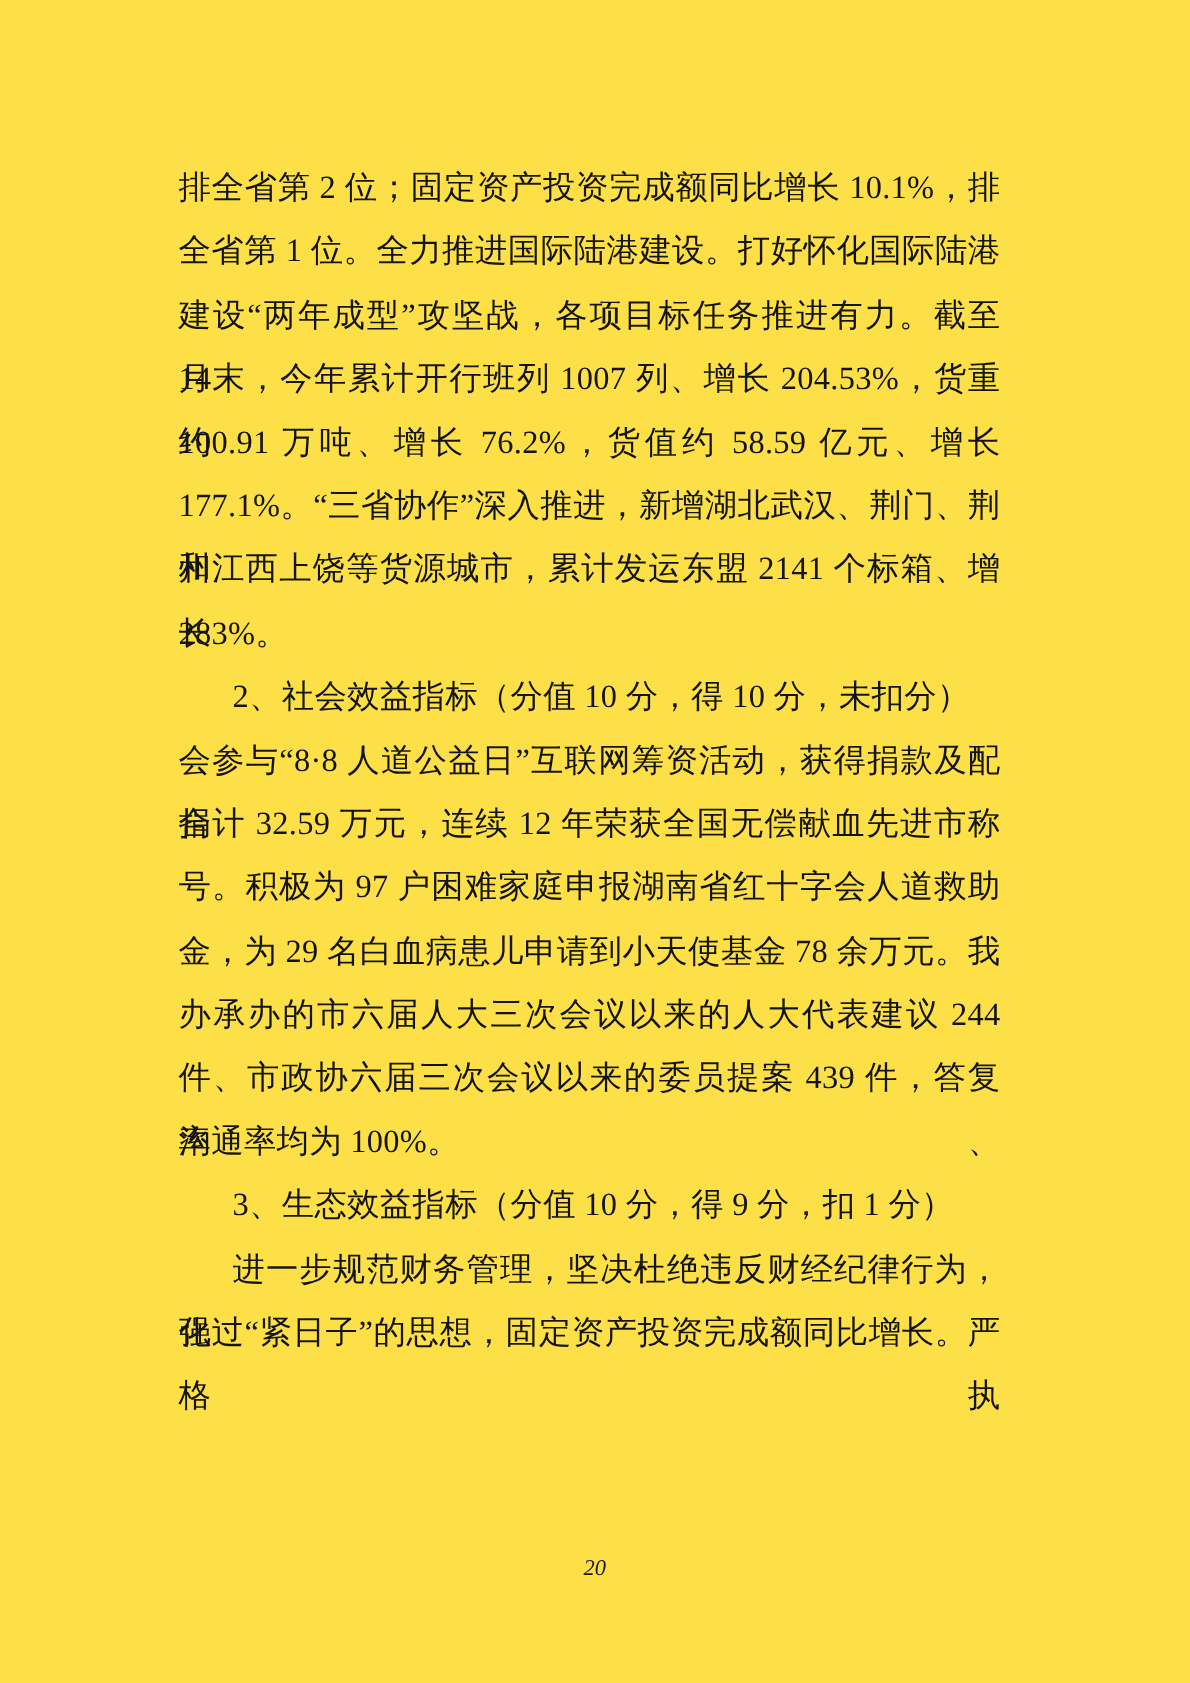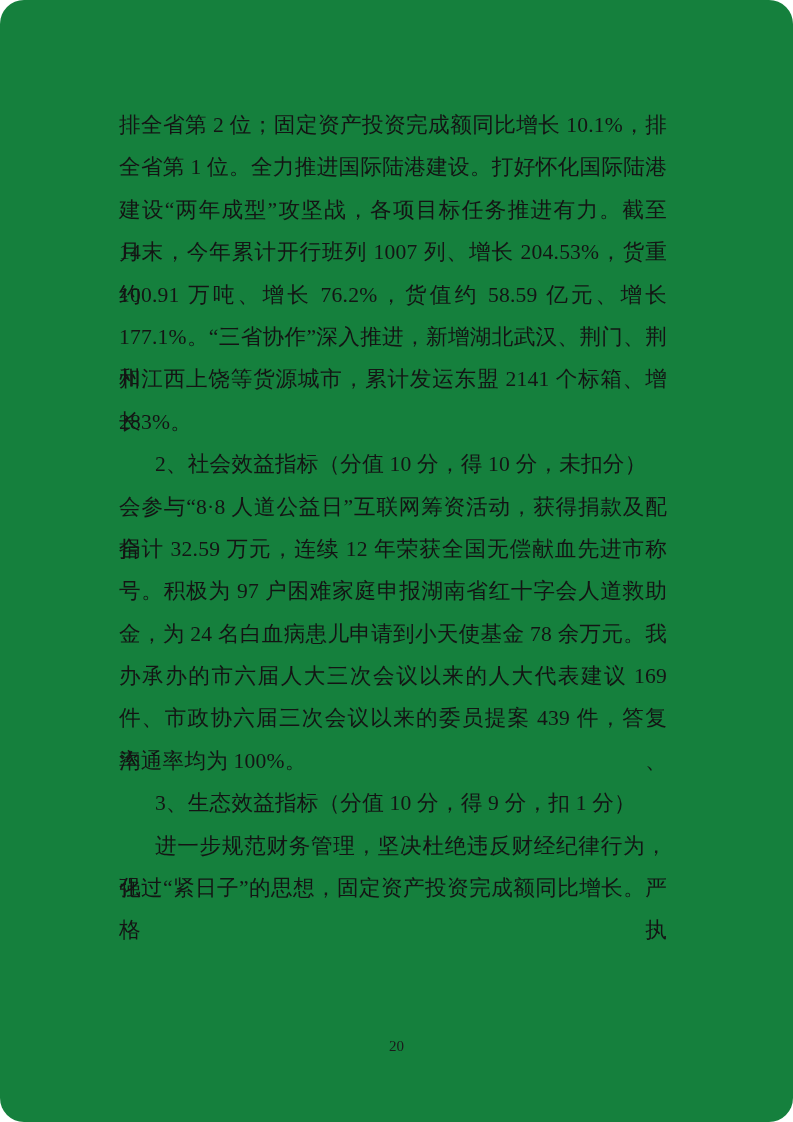--- a/index.html
+++ b/index.html
@@ -13,22 +13,21 @@
     position: relative;
     overflow: hidden;
     font-family: "Liberation Serif", "DejaVu Serif", serif;
     color: #141414;
   }
   .page {
     position: absolute;
     left: 0; top: 0;
     width: 793px;
     height: 1122px;
-    background: #15803d;
-    border-radius: 24px;
+    background: #fde047;
   }
   .textblock {
     position: absolute;
     left: 119px;
     top: 104px;
     width: 548px;
   }
   .ln {
     height: 42.4px;
     line-height: 42.4px;
@@ -48,42 +47,43 @@
   }
   .pagenum {
     position: absolute;
     left: 0;
     top: 1036px;
     width: 793px;
     text-align: center;
     font-size: 15px;
     line-height: 20px;
     color: #1a1a1a;
+    font-style: italic;
   }
 </style>
 </head>
 <body>
 
 <div class="page">
 
   <div class="textblock">
     <div class="ln j">排全省第 2 位；固定资产投资完成额同比增长 10.1%，排</div>
     <div class="ln j">全省第 1 位。全力推进国际陆港建设。打好怀化国际陆港</div>
     <div class="ln j">建设“两年成型”攻坚战，各项目标任务推进有力。截至 14</div>
     <div class="ln j">月末，今年累计开行班列 1007 列、增长 204.53%，货重约</div>
     <div class="ln j">100.91 万吨、增长 76.2%，货值约 58.59 亿元、增长</div>
     <div class="ln j">177.1%。“三省协作”深入推进，新增湖北武汉、荆门、荆州</div>
     <div class="ln j">和江西上饶等货源城市，累计发运东盟 2141 个标箱、增长</div>
     <div class="ln">283%。</div>
     <div class="ln ind">2、社会效益指标（分值 10 分，得 10 分，未扣分）</div>
     <div class="ln j">会参与“8·8 人道公益日”互联网筹资活动，获得捐款及配捐</div>
     <div class="ln j">合计 32.59 万元，连续 12 年荣获全国无偿献血先进市称</div>
     <div class="ln j">号。积极为 97 户困难家庭申报湖南省红十字会人道救助</div>
-    <div class="ln j">金，为 24 名白血病患儿申请到小天使基金 78 余万元。我</div>
-    <div class="ln j">办承办的市六届人大三次会议以来的人大代表建议 169</div>
+    <div class="ln j">金，为 29 名白血病患儿申请到小天使基金 78 余万元。我</div>
+    <div class="ln j">办承办的市六届人大三次会议以来的人大代表建议 244</div>
     <div class="ln j">件、市政协六届三次会议以来的委员提案 439 件，答复率、</div>
     <div class="ln">沟通率均为 100%。</div>
     <div class="ln ind">3、生态效益指标（分值 10 分，得 9 分，扣 1 分）</div>
     <div class="ln ind j">进一步规范财务管理，坚决杜绝违反财经纪律行为，强</div>
     <div class="ln j">化过“紧日子”的思想，固定资产投资完成额同比增长。严格执</div>
   </div>
 
   <div class="pagenum">20</div>
 
 </div>

